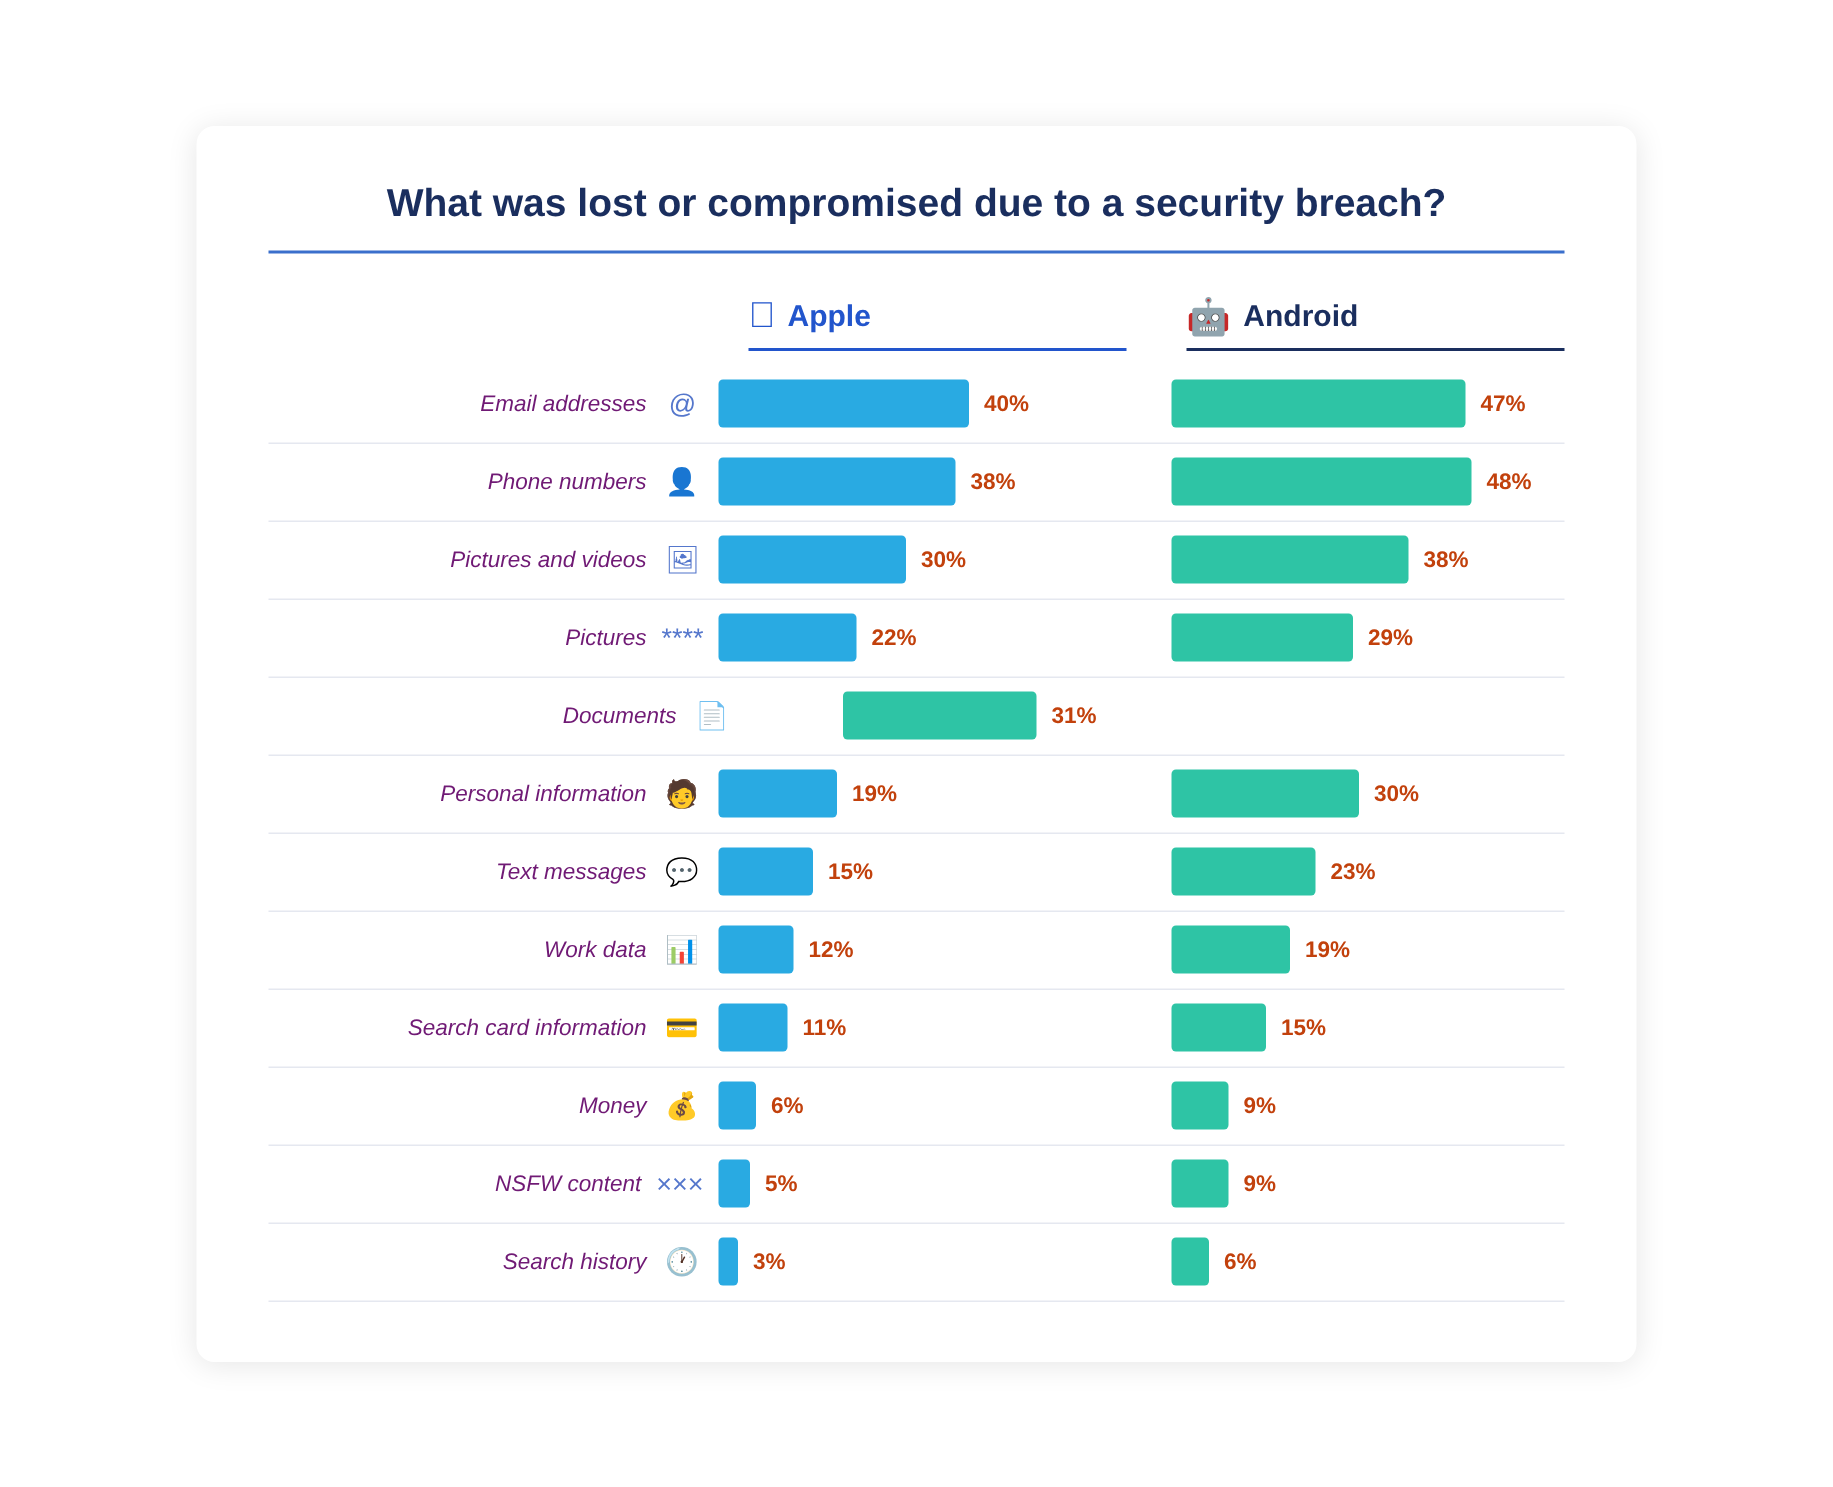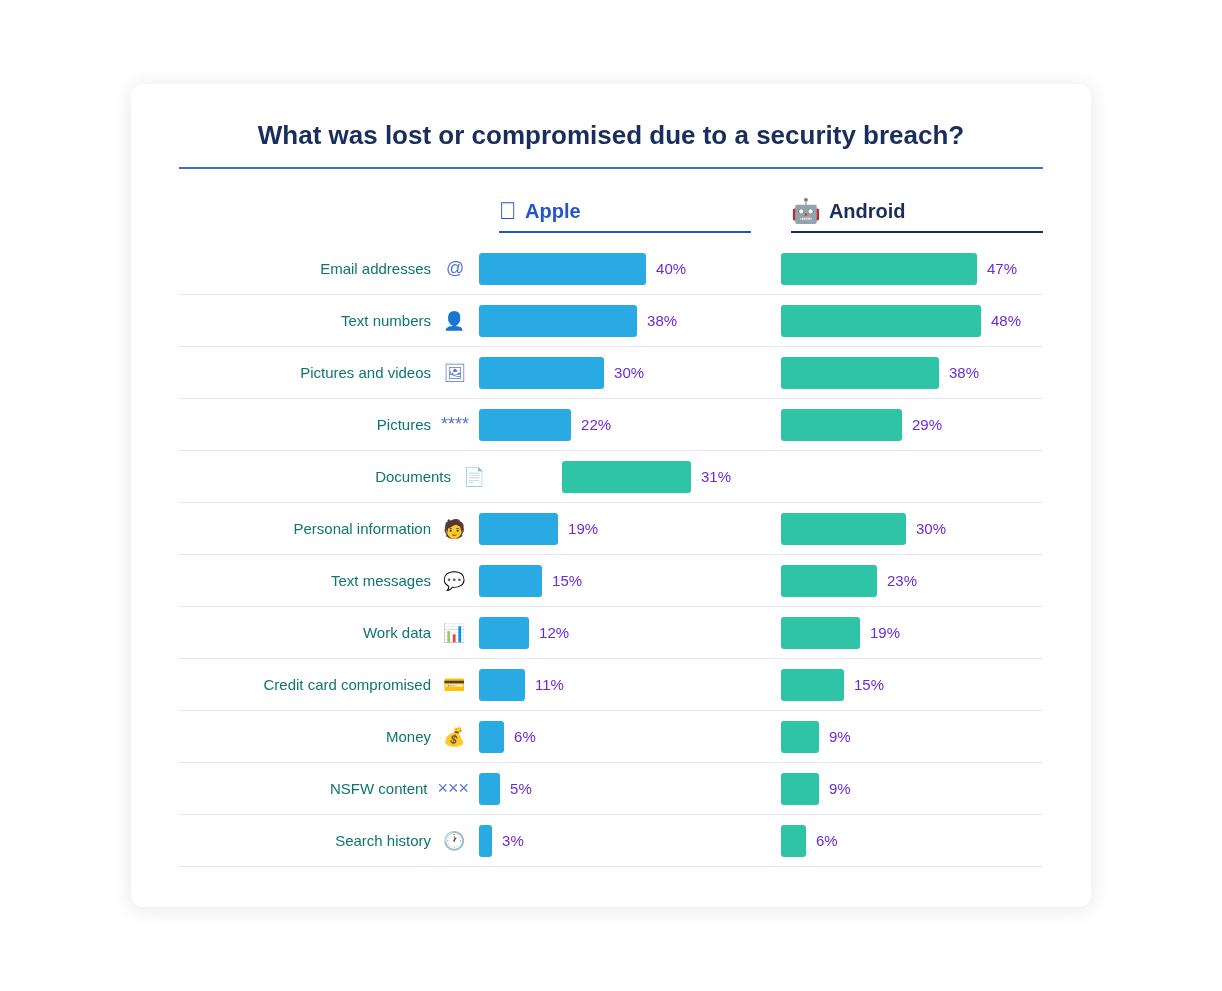--- a/index.html
+++ b/index.html
@@ -60,23 +60,24 @@
     .row-label-area {
       width: 320px;
       display: flex;
       align-items: center;
       justify-content: flex-end;
       gap: 10px;
       padding-right: 10px;
     }
     .row-label {
       font-size: 15px;
-      color: #0f766e;
+      color: #701a75;
       font-weight: 500;
       text-align: right;
+      font-style: italic;
     }
     .row-icon {
       font-size: 18px;
       color: #5577cc;
       min-width: 28px;
       text-align: center;
     }
     .bar-group {
       display: flex;
       width: 280px;
@@ -85,22 +86,22 @@
     }
     .bar {
       height: 32px;
       border-radius: 3px;
       display: inline-block;
     }
     .bar.apple { background: #29aae2; }
     .bar.android { background: #2ec4a5; }
     .bar-pct {
       font-size: 15px;
-      font-weight: 400;
-      color: #6d28d9;
+      font-weight: 700;
+      color: #c2410c;
       white-space: nowrap;
     }
   </style>
 </head>
 <body>
 
 <div class="card">
   <div class="chart-title">What was lost or compromised due to a security breach?</div>
 
   <div class="columns-header">
@@ -124,21 +125,21 @@
         <span class="bar apple" style="width:167px;"></span>
         <span class="bar-pct">40%</span>
       </div>
       <div class="bar-group" style="margin-left:40px;">
         <span class="bar android" style="width:196px;"></span>
         <span class="bar-pct">47%</span>
       </div>
     </div>
       <div class="data-row">
       <div class="row-label-area">
-        <span class="row-label">Text numbers</span>
+        <span class="row-label">Phone numbers</span>
         <span class="row-icon">👤</span>
       </div>
       <div class="bar-group">
         <span class="bar apple" style="width:158px;"></span>
         <span class="bar-pct">38%</span>
       </div>
       <div class="bar-group" style="margin-left:40px;text-align:right;">
         <span class="bar android" style="width:200px;"></span>
         <span class="bar-pct">48%</span>
       </div>
@@ -218,21 +219,21 @@
         <span class="bar apple" style="width:50px;"></span>
         <span class="bar-pct">12%</span>
       </div>
       <div class="bar-group" style="margin-left:40px;">
         <span class="bar android" style="width:79px;"></span>
         <span class="bar-pct">19%</span>
       </div>
     </div>
       <div class="data-row">
       <div class="row-label-area">
-        <span class="row-label">Credit card compromised</span>
+        <span class="row-label">Search card information</span>
         <span class="row-icon">💳</span>
       </div>
       <div class="bar-group">
         <span class="bar apple" style="width:46px;"></span>
         <span class="bar-pct">11%</span>
       </div>
       <div class="bar-group" style="margin-left:40px;">
         <span class="bar android" style="width:63px;"></span>
         <span class="bar-pct">15%</span>
       </div>

